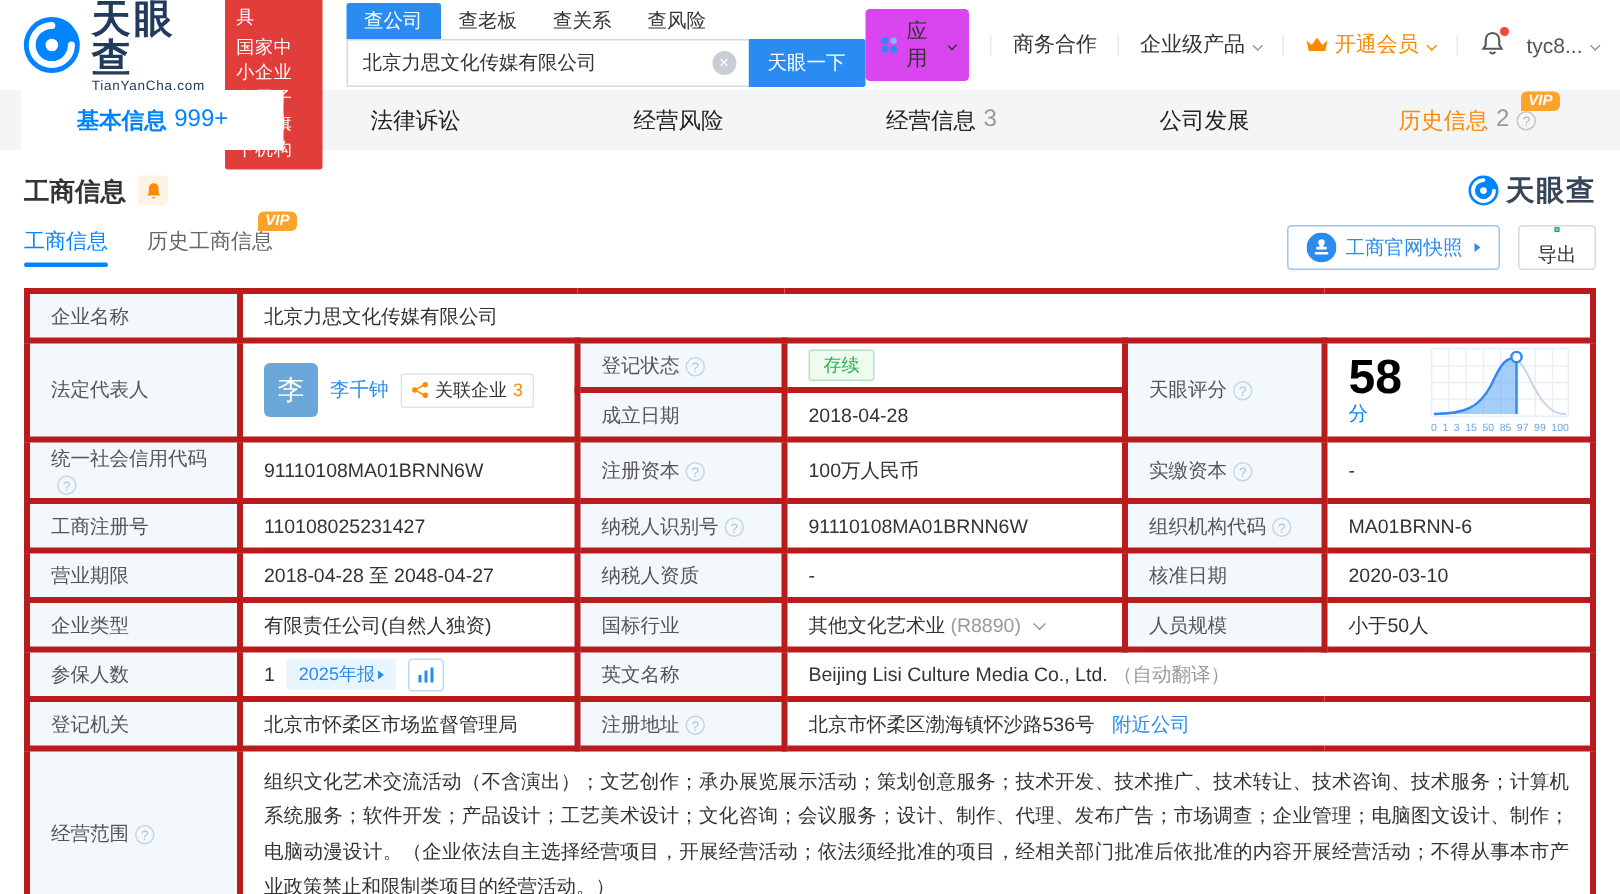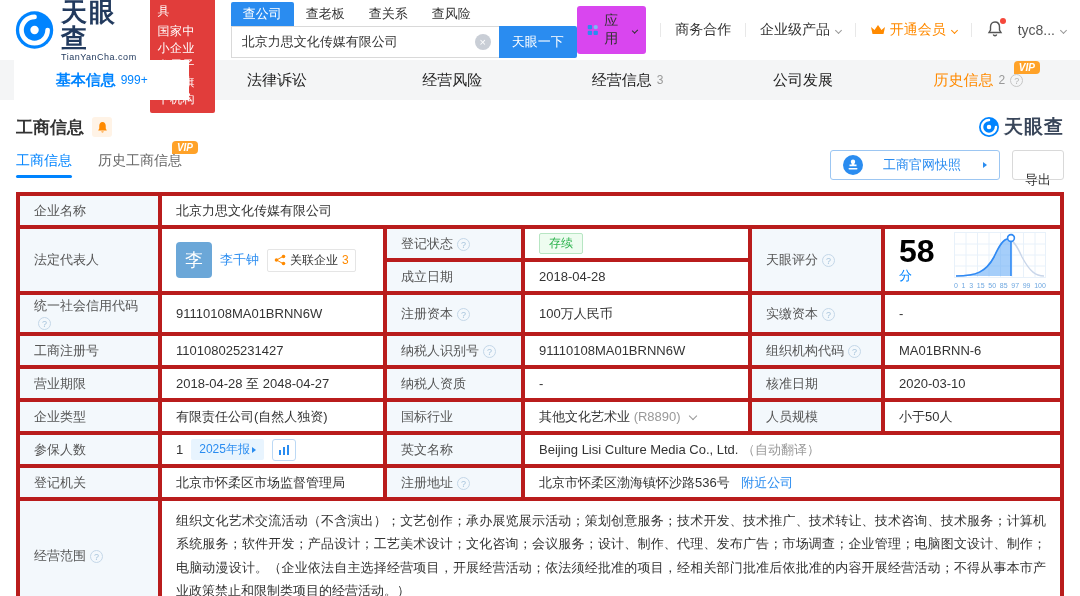--- a/index.html
+++ b/index.html
@@ -31,42 +31,42 @@
   .vip-link { color:#ff8a00; }
   .chev { display:inline-block; width:6px; height:6px; border-right:1.5px solid currentColor; border-bottom:1.5px solid currentColor; transform:rotate(45deg); margin-left:2px; vertical-align:2px; }
   .chev.sm { width:5px; height:5px; }
   .bell-wrap { position:relative; cursor:pointer; }
   .red-dot { position:absolute; top:-2px; right:-2px; width:6px; height:6px; background:#f5483b; border-radius:50%; }
   .user-name { color:#555; }
 
   
   .nav { height:40px; background:#f4f5f6; display:flex; padding:0 14px; }
   .nav-tab { flex:1; display:flex; align-items:center; justify-content:center; font-size:15px; color:#222; cursor:pointer; position:relative; gap:3px; }
-  .nav-tab .cnt { font-size:12px; color:#999; margin-left:2px; }
+  .nav-tab .cnt { font-size:16px; color:#999; margin-left:2px; }
   .nav-tab.active { background:#fff; color:#0084ff; font-weight:bold; }
   .nav-tab.active .cnt { color:#0084ff; font-weight:normal; }
   .nav-tab.orange { color:#ff8a00; }
   .vip-badge { background:#ffa228; color:#fff; font-size:10px; font-weight:bold; font-style:italic; padding:1px 5px; border-radius:4px 4px 4px 0; }
   .vip-float { position:absolute; top:1px; right:26px; }
   .q-ic { display:inline-block; width:13px; height:13px; border:1px solid #c6c6c6; border-radius:50%; color:#b5b5b5; font-size:9px; line-height:12px; text-align:center; margin-left:2px; }
 
   
   .content { padding:0 16px; }
   .sec-head { margin-top:14px; display:flex; align-items:center; }
   .sec-title { font-size:17px; font-weight:bold; color:#333; }
   .bell-badge { width:20px; height:20px; background:#fff3e6; border-radius:3px; margin-left:8px; display:flex; align-items:center; justify-content:center; cursor:pointer; }
   .watermark { margin-left:auto; display:flex; align-items:center; gap:4px; }
   .wm-txt { font-size:19px; font-weight:bold; color:#39465a; letter-spacing:1px; }
   .subtab-row { margin-top:10px; display:flex; align-items:center; }
   .subtab { font-size:14px; color:#666; margin-right:26px; padding-bottom:8px; position:relative; cursor:pointer; }
   .subtab.active { color:#0084ff; }
   .subtab.active:after { content:""; position:absolute; left:0; right:0; bottom:0; height:3px; background:#0084ff; border-radius:2px; }
   .subtab .vip-badge { position:absolute; top:-11px; right:-16px; }
   .act-btns { margin-left:auto; display:flex; gap:12px; }
-  .btn { height:30px; display:flex; align-items:center; gap:20px; padding:0 12px; border-radius:3px; font-size:13px; cursor:pointer; background:#fff; }
+  .btn { height:30px; display:flex; align-items:center; gap:6px; padding:0 12px; border-radius:3px; font-size:13px; cursor:pointer; background:#fff; }
   .btn.snapshot { border:1px solid #9cc6f2; color:#2a8cf0; }
   .btn.export { border:1px solid #d9d9d9; color:#333;flex-direction:column; }
   .tri-r { display:inline-block; width:0; height:0; border-left:4px solid currentColor; border-top:3px solid transparent; border-bottom:3px solid transparent; margin-left:2px; }
 
   
   table.info { width:1048px; margin-top:12px; border-collapse:collapse; table-layout:fixed; font-size:13px; }
   table.info td { border:4px solid #b91c1c; height:33px; padding:2px 14px; vertical-align:middle; }
   td.lbl { background:#f3f8fc; color:#555; }
   td.val { color:#333; }
   .hlp { display:inline-block; width:13px; height:13px; border:1px solid #c4d7e8; border-radius:50%; color:#a8c4dc; font-size:9px; line-height:12px; text-align:center; margin-left:4px; cursor:pointer; }

